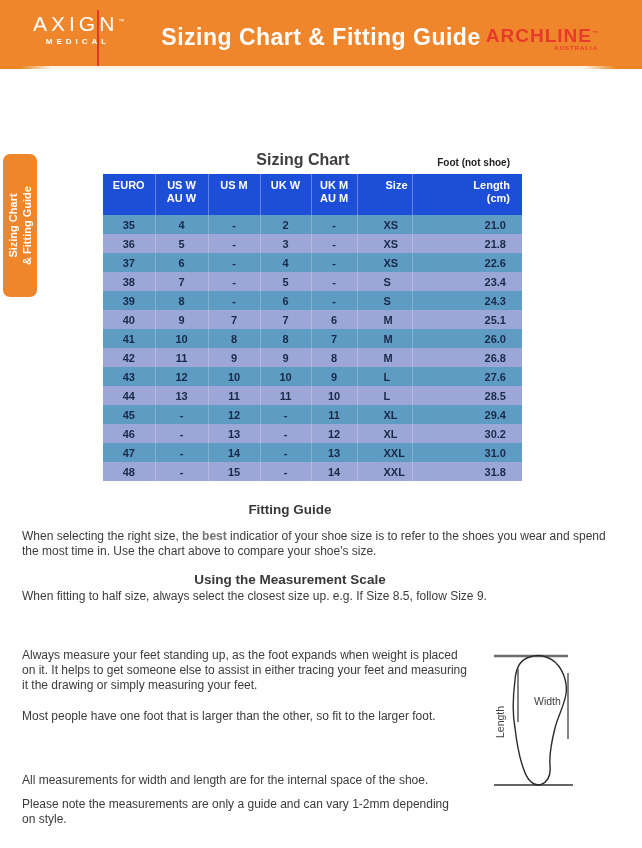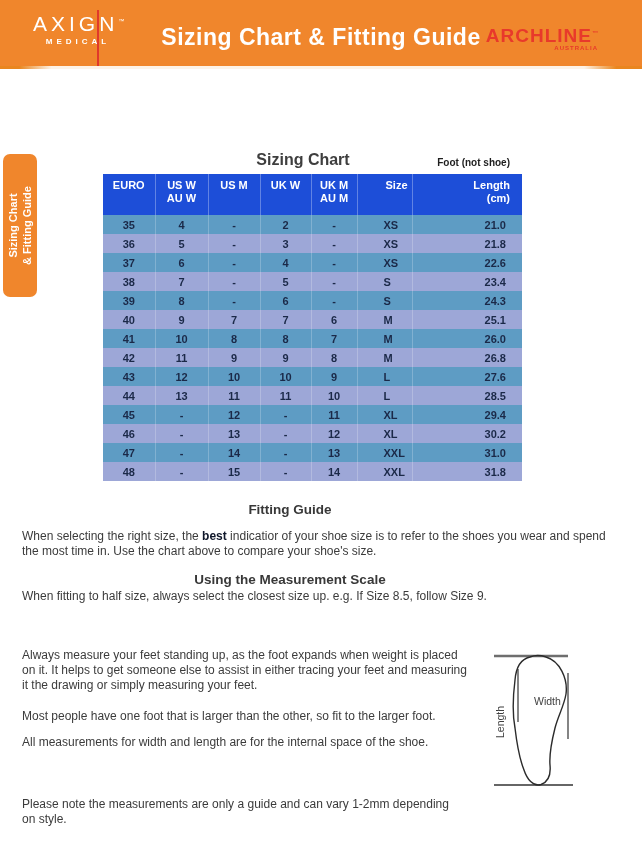--- a/index.html
+++ b/index.html
@@ -83,23 +83,23 @@
   .h-using { top:572px; }
   .para {
     position:absolute; left:22px; width:608px;
     font-size:12px; line-height:15px; color:#3B3B3B; white-space:pre-line;
   }
   .p1 { top:517px; }
   .p2 { top:577px; }
   .p3 { top:612px; }
   .p4 { top:636px; }
   .p5 { top:697px; }
-  .p6 { top:723px; }
+  .p6 { top:761px; }
   .p7 { top:785px; }
-  .bold { font-weight:bold; color:#0f172a; }
+  .bold { font-weight:bold; color:#737373; }
 
   
   .foot-diagram { position:absolute; left:488px; top:646px; width:124px; height:152px; }
 </style>
 </head>
 <body>
 
 <div class="page">
 
   <div class="header">

